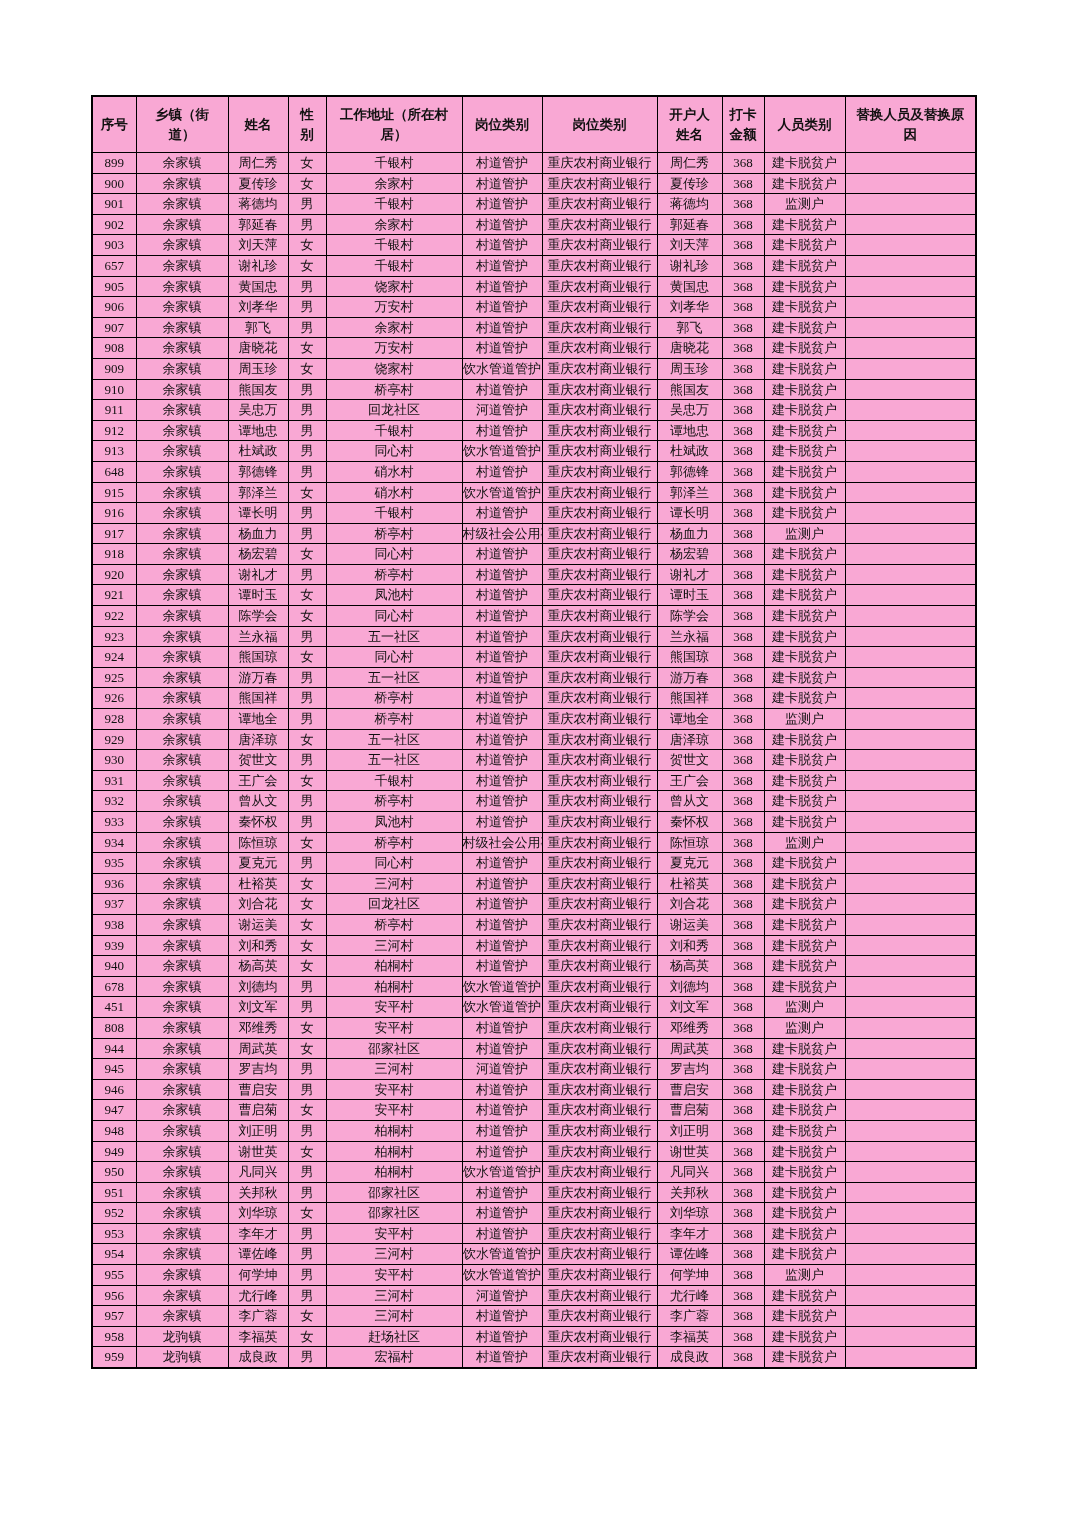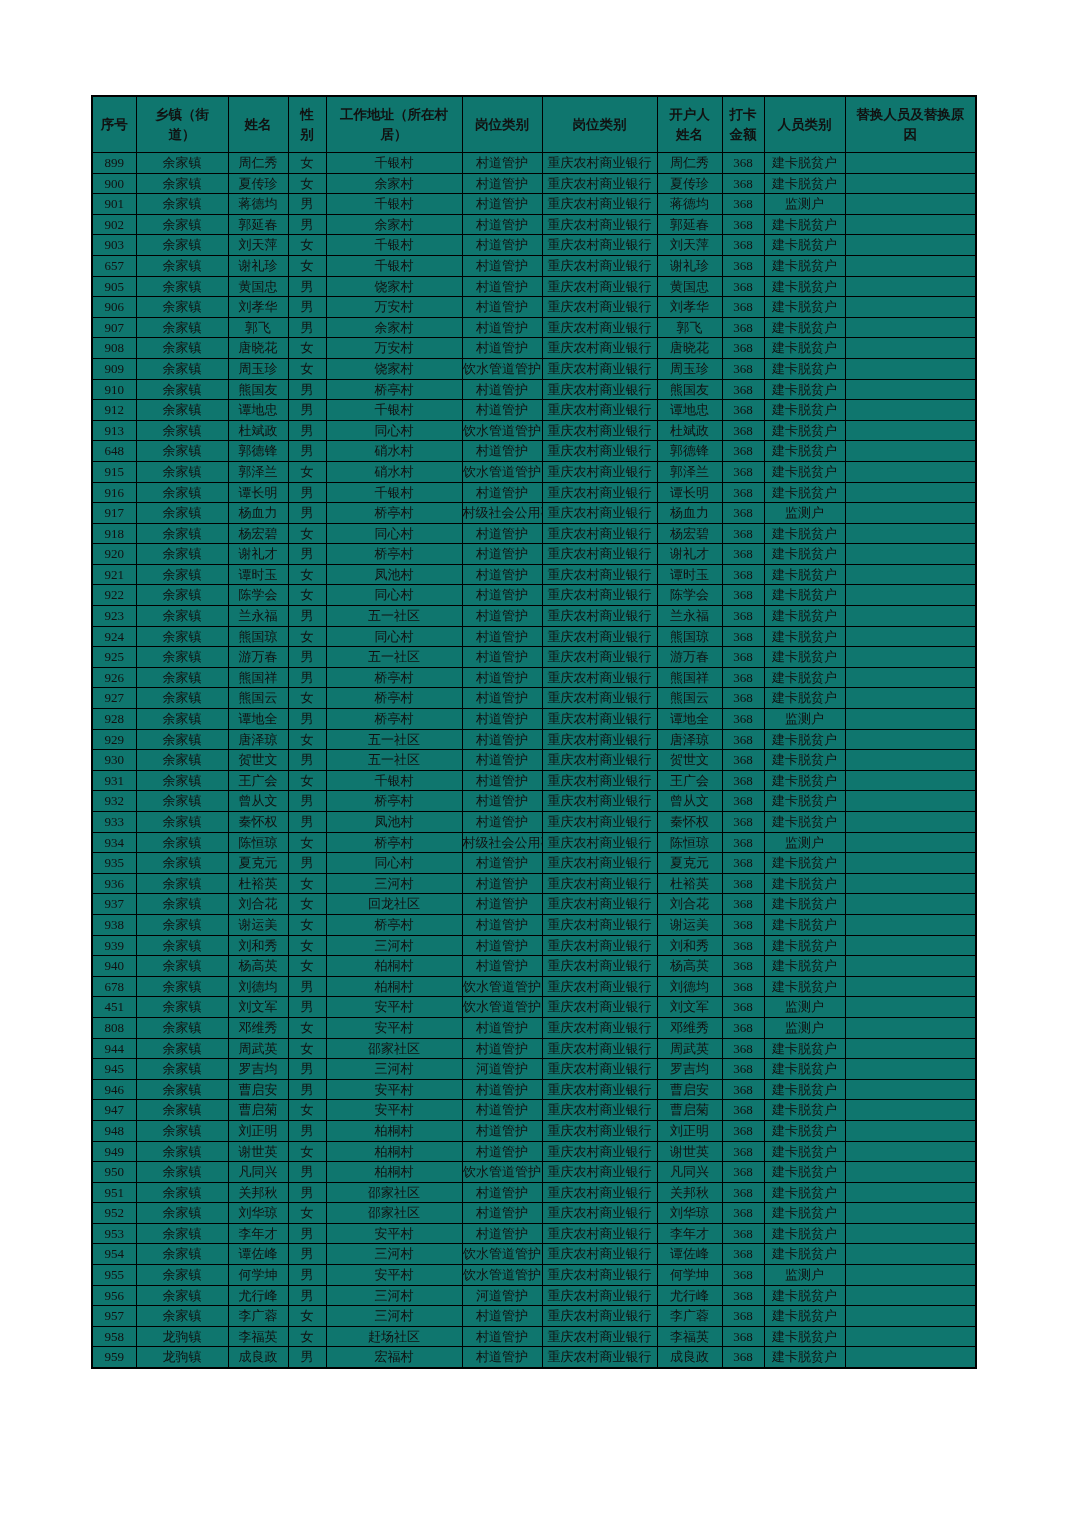--- a/index.html
+++ b/index.html
@@ -17,21 +17,21 @@
   .sheet {
     position: absolute;
     left: 91px;
     top: 95px;
   }
   table.roster {
     border-collapse: collapse;
     table-layout: fixed;
     width: 884px;
     border: 2px solid #000000;
-    background: #0f766e;
+    background: #f9a8d4;
   }
   table.roster th,
   table.roster td {
     border: 1px solid #000000;
     text-align: center;
     vertical-align: middle;
     padding: 0;
     overflow: hidden;
   }
   table.roster th {
@@ -246,20 +246,33 @@
           <td>男</td>
           <td>桥亭村</td>
           <td>村道管护</td>
           <td>重庆农村商业银行</td>
           <td>熊国友</td>
           <td>368</td>
           <td>建卡脱贫户</td>
           <td></td>
         </tr>
         <tr>
+          <td>911</td>
+          <td>余家镇</td>
+          <td>吴忠万</td>
+          <td>男</td>
+          <td>回龙社区</td>
+          <td>河道管护</td>
+          <td>重庆农村商业银行</td>
+          <td>吴忠万</td>
+          <td>368</td>
+          <td>建卡脱贫户</td>
+          <td></td>
+        </tr>
+        <tr>
           <td>912</td>
           <td>余家镇</td>
           <td>谭地忠</td>
           <td>男</td>
           <td>千银村</td>
           <td>村道管护</td>
           <td>重庆农村商业银行</td>
           <td>谭地忠</td>
           <td>368</td>
           <td>建卡脱贫户</td>
@@ -423,33 +436,20 @@
         </tr>
         <tr>
           <td>926</td>
           <td>余家镇</td>
           <td>熊国祥</td>
           <td>男</td>
           <td>桥亭村</td>
           <td>村道管护</td>
           <td>重庆农村商业银行</td>
           <td>熊国祥</td>
-          <td>368</td>
-          <td>建卡脱贫户</td>
-          <td></td>
-        </tr>
-        <tr>
-          <td>927</td>
-          <td>余家镇</td>
-          <td>熊国云</td>
-          <td>女</td>
-          <td>桥亭村</td>
-          <td>村道管护</td>
-          <td>重庆农村商业银行</td>
-          <td>熊国云</td>
           <td>368</td>
           <td>建卡脱贫户</td>
           <td></td>
         </tr>
         <tr>
           <td>928</td>
           <td>余家镇</td>
           <td>谭地全</td>
           <td>男</td>
           <td>桥亭村</td>

